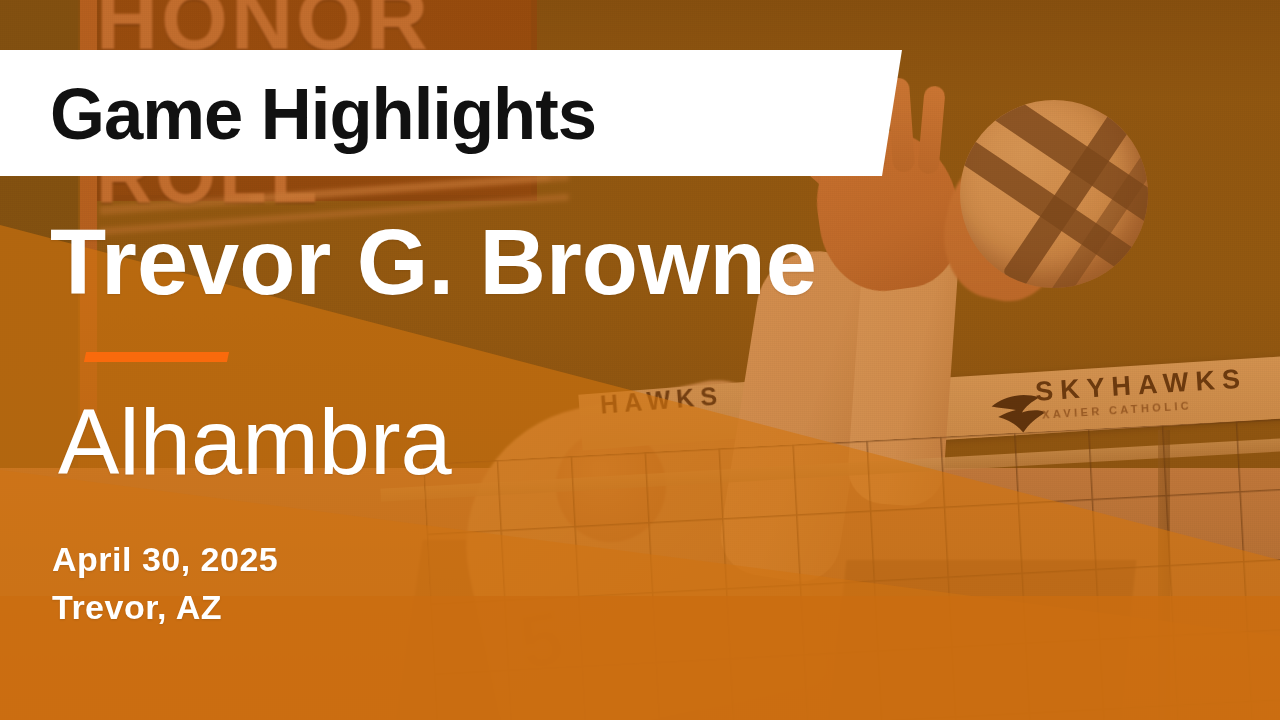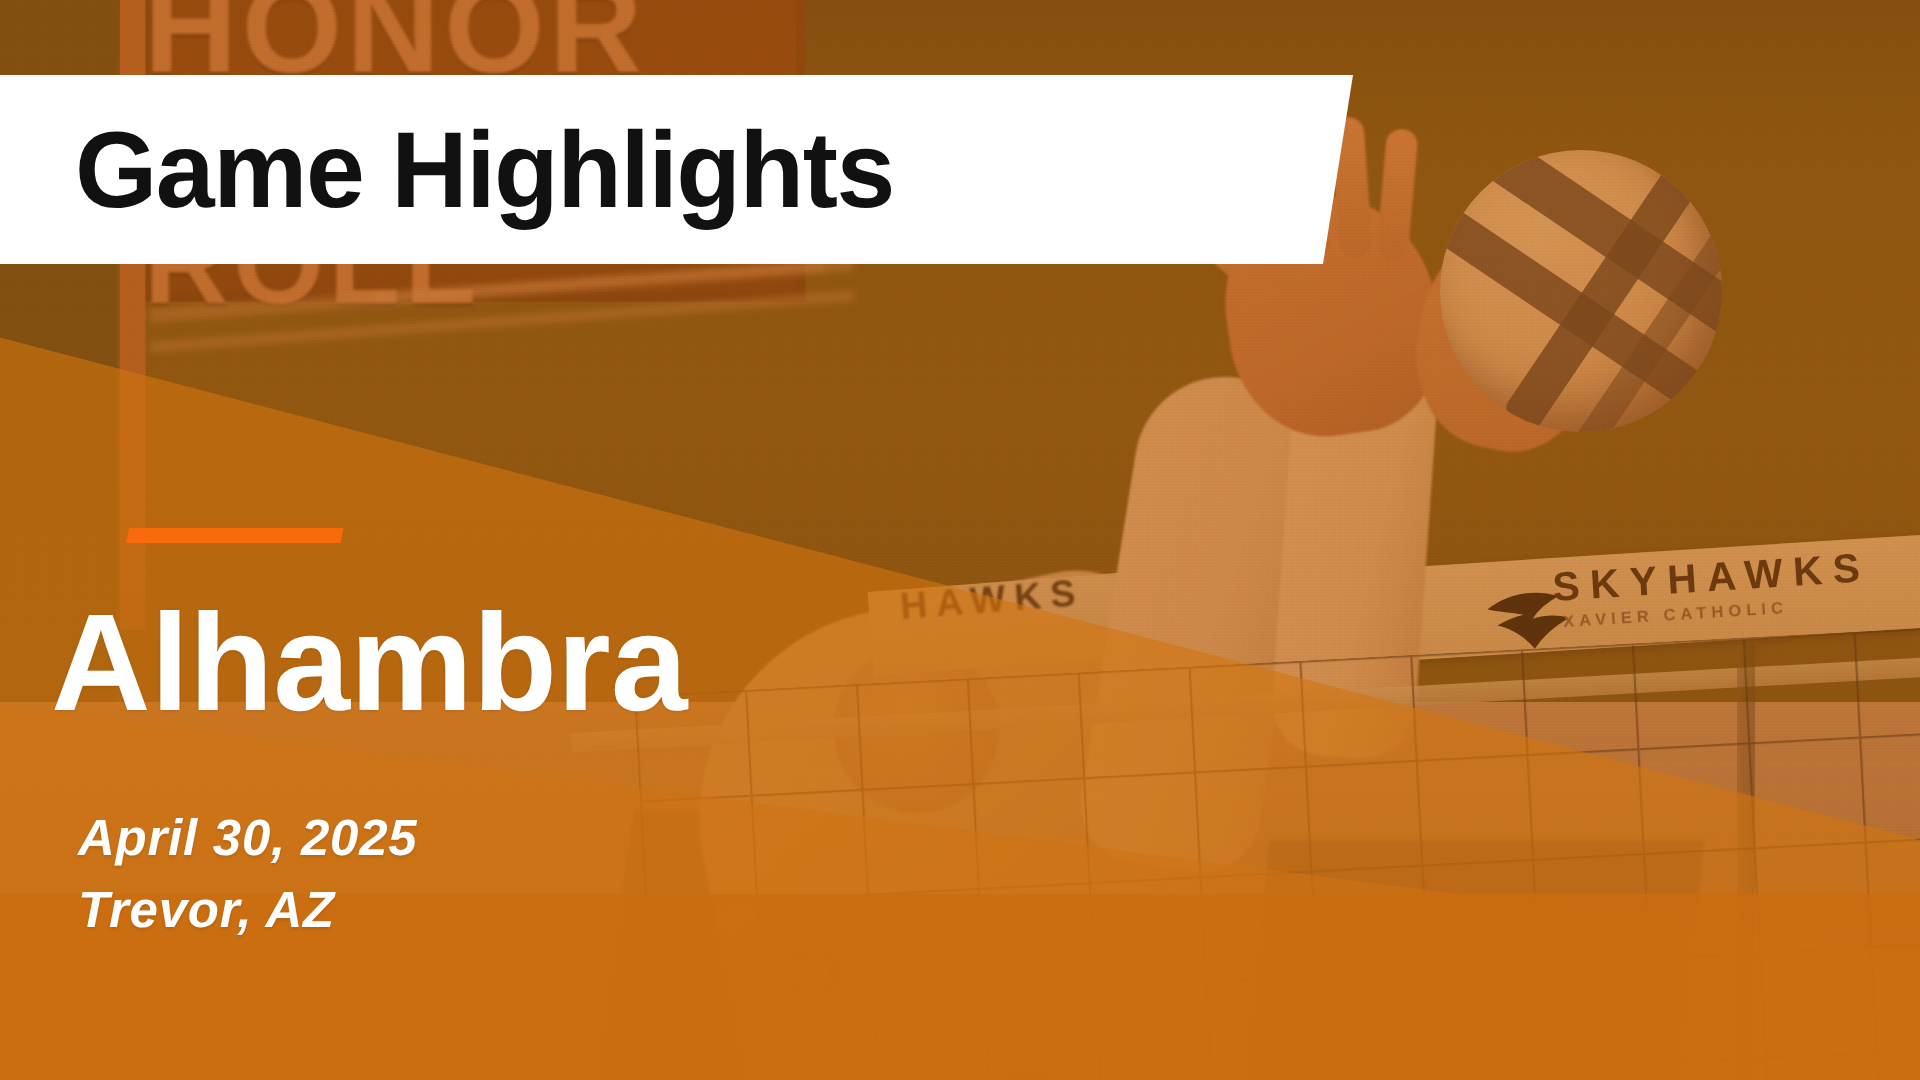--- a/index.html
+++ b/index.html
@@ -342,45 +342,45 @@
     position: absolute;
     left: 85px; top: 352px;
     width: 143px; height: 10px;
     background: #f96a0c;
     z-index: 6;
     transform: skewX(-12deg);
   }
 
   .team-away {
     position: absolute;
-    left: 34px; top: 396px;
+    left: 58px; top: 396px;
     z-index: 6;
     font-family: "Liberation Sans", sans-serif;
     font-size: 92px;
-    font-weight: 700;
+    font-weight: 400;
     color: #ffffff;
     line-height: 1;
     white-space: nowrap;
     text-shadow: 0 1px 2px rgba(90,50,10,.18);
   }
 
   .meta {
     position: absolute;
     left: 52px; top: 536px;
     z-index: 6;
     font-family: "Liberation Sans", sans-serif;
     font-size: 34px;
     font-weight: 700;
     color: #ffffff;
     line-height: 1.40;
     letter-spacing: .5px;
     white-space: nowrap;
     text-shadow: 0 1px 2px rgba(90,50,10,.20);
   }
-  .meta div { display: block; font-style: italic; }
+  .meta div { display: block; }
 </style>
 </head>
 <body>
 
 <div id="stage">
 
   <div class="photo">
     <div class="wall-green"></div>
     <div class="wall-col-left"></div>
     <div class="pole"></div>
@@ -450,20 +450,21 @@
 
   <div class="tint-base"></div>
   <div class="tint-warm"></div>
   <div class="wedge-a"></div>
   <div class="wedge-b"></div>
   <div class="wedge-c"></div>
 
   <div class="kicker-band"></div>
   <div class="kicker-text">Game Highlights</div>
 
+  <div class="team-home">Trevor G. Browne</div>
 
   <div class="rule"></div>
 
   <div class="team-away">Alhambra</div>
 
   <div class="meta">
     <div>April 30, 2025</div>
     <div>Trevor, AZ</div>
   </div>
 

